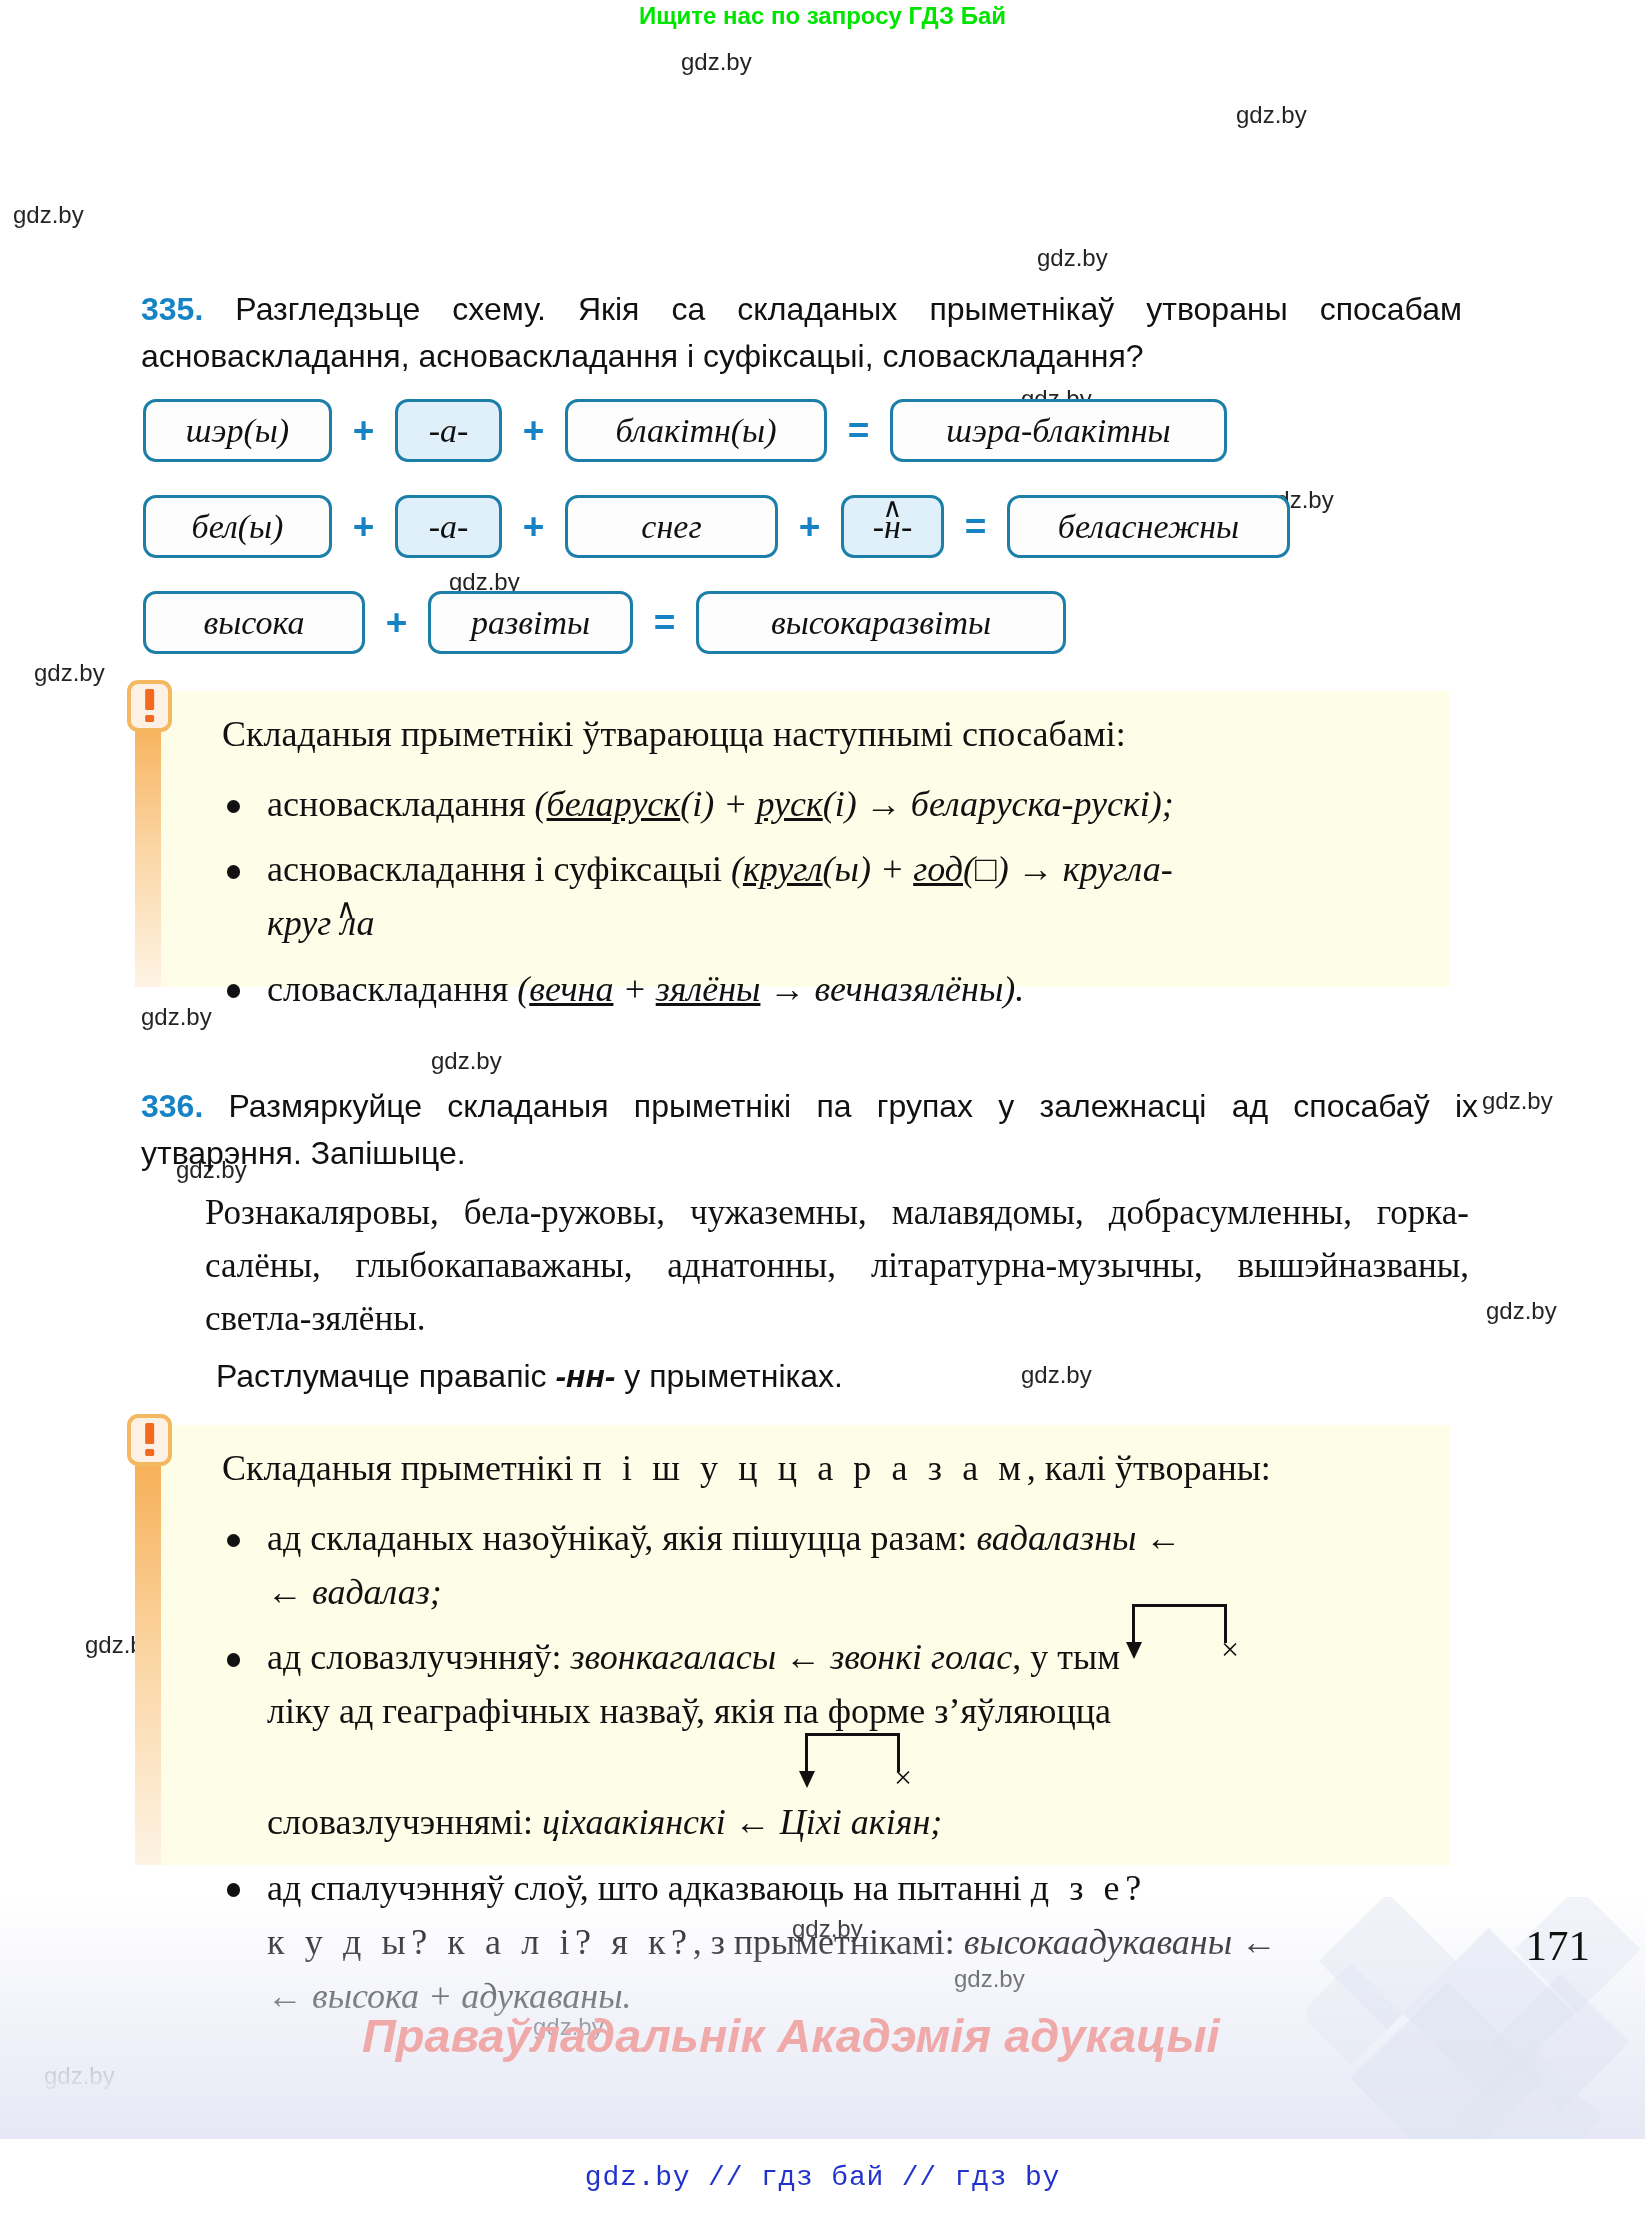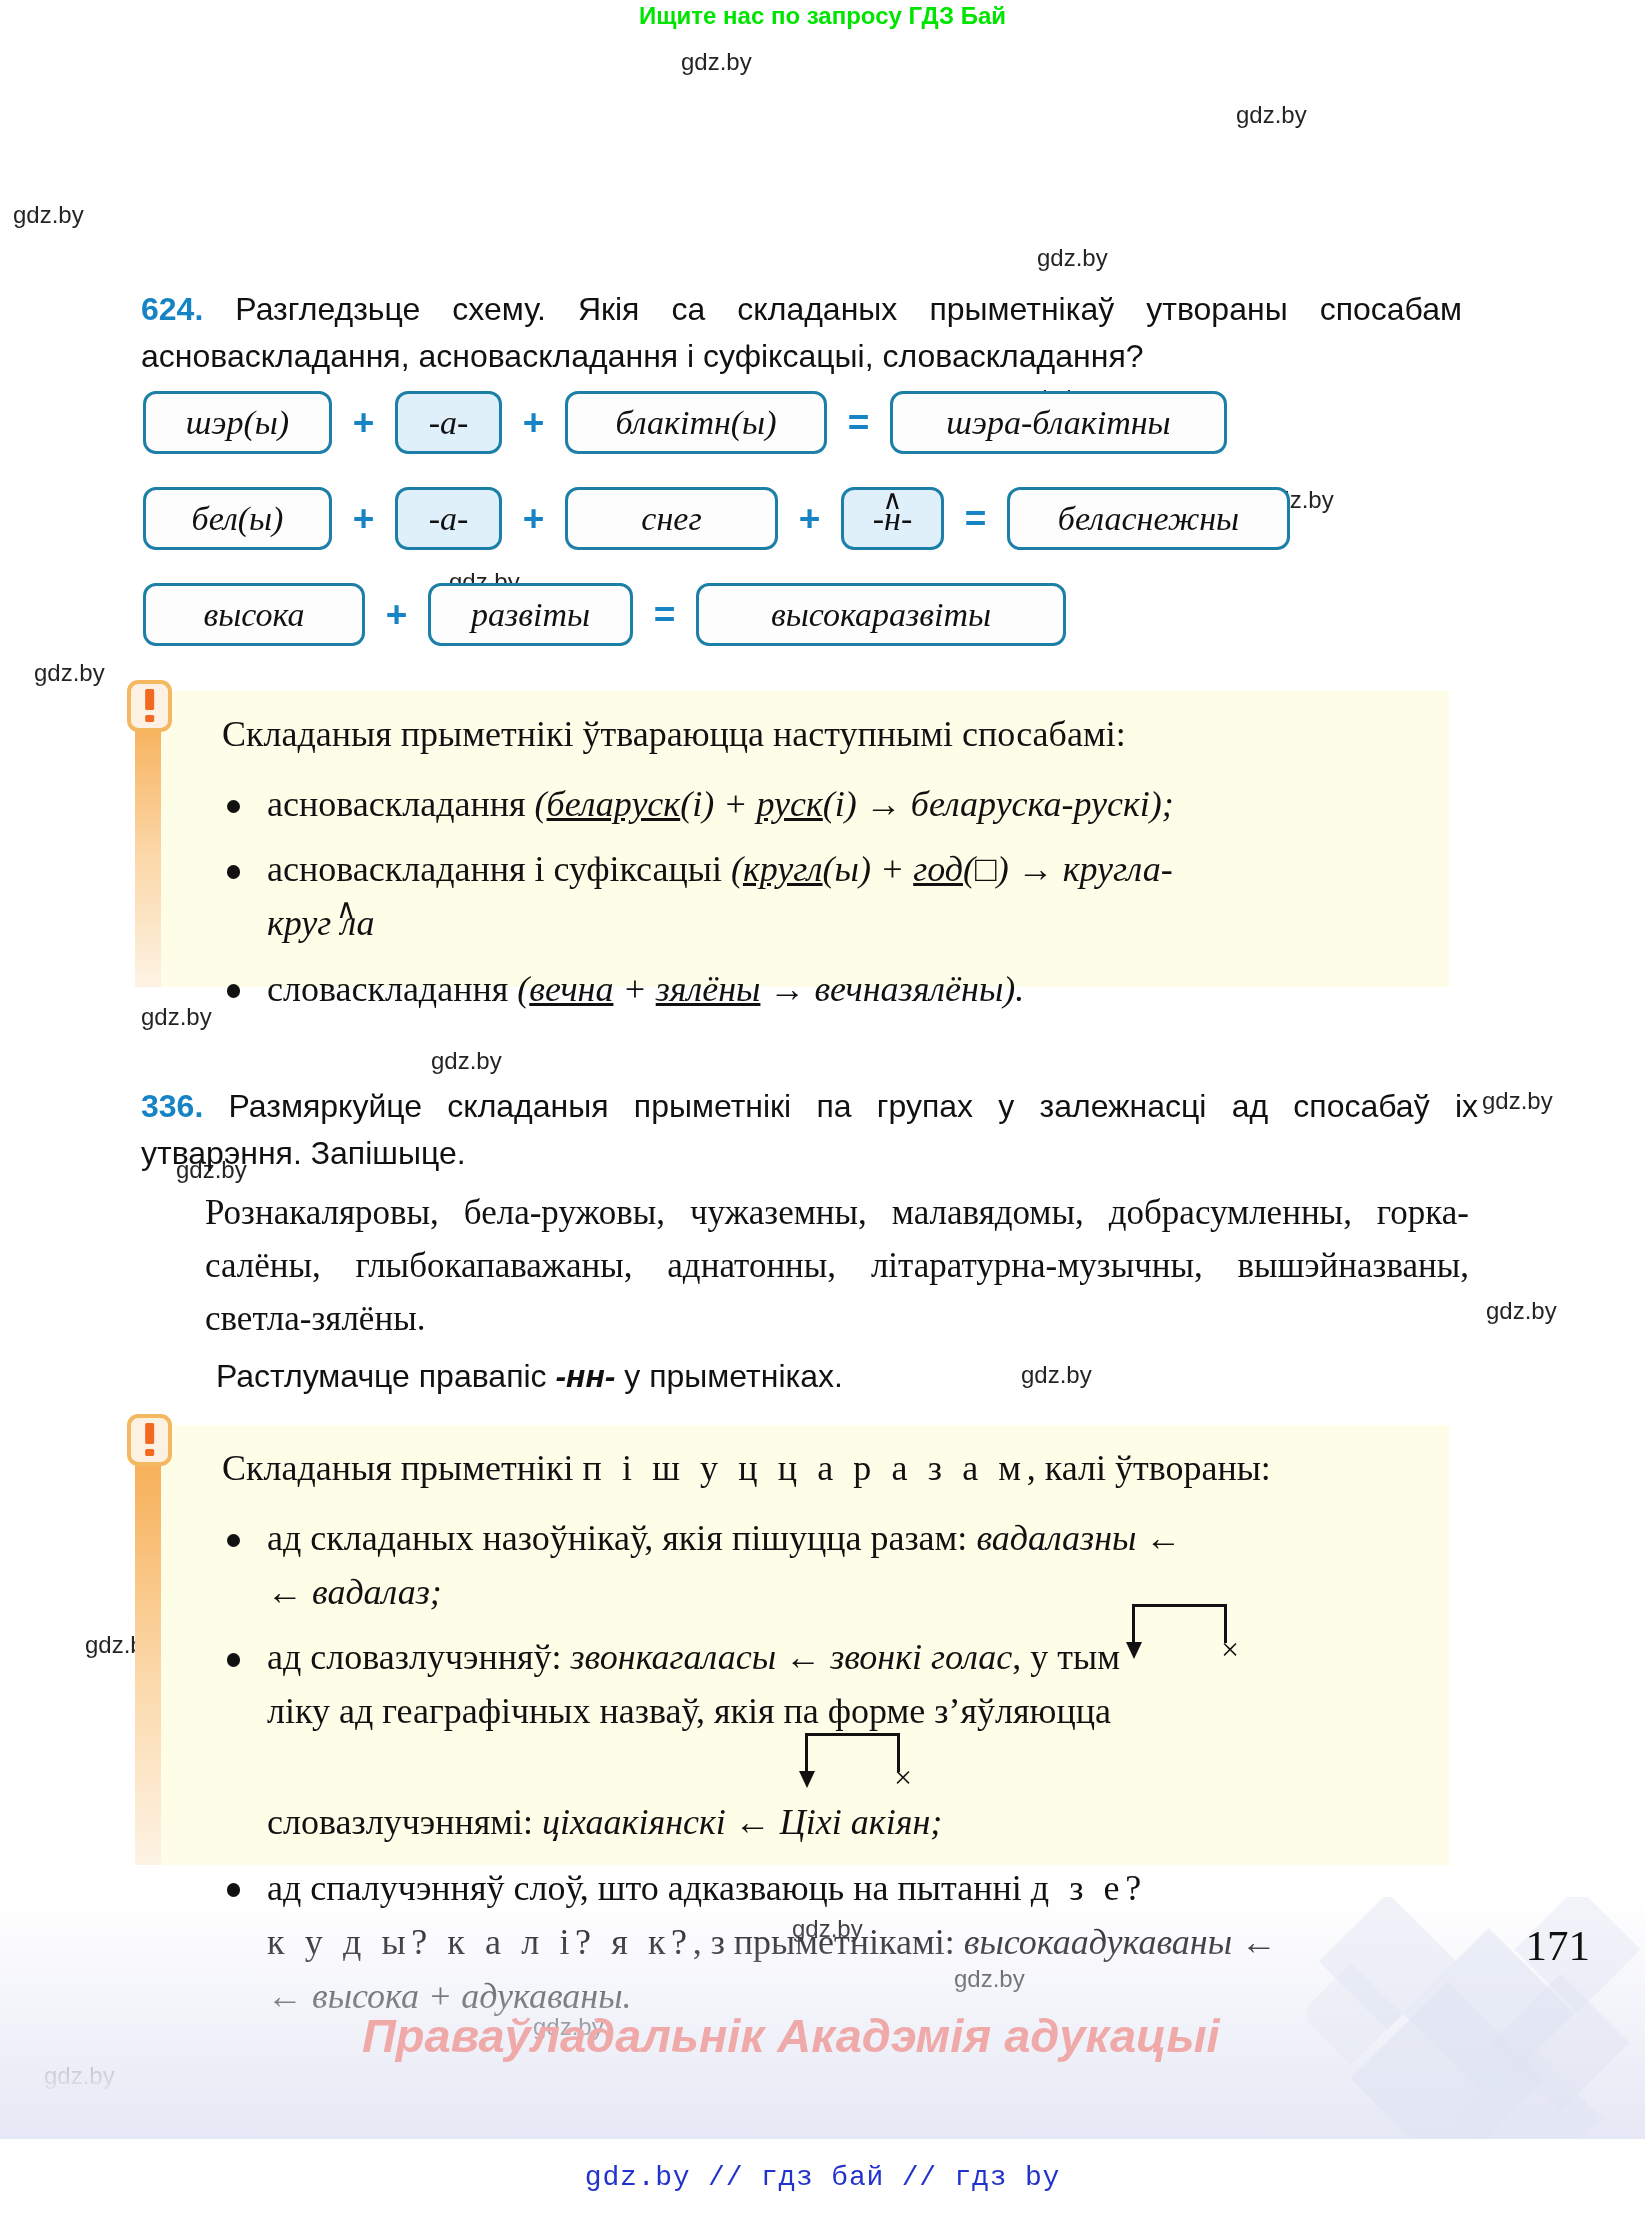--- a/index.html
+++ b/index.html
@@ -58,21 +58,21 @@
   .serif-body{
     position:absolute;
     font-family:"Liberation Serif", serif;
     font-size:35px;
     line-height:53px;
     color:#111;
     text-align:justify;
   }
 
   
-  .scheme{position:absolute;left:143px;top:388px;width:1369px;}
+  .scheme{position:absolute;left:143px;top:396px;width:1369px;}
   .row{display:flex;align-items:center;height:69px;margin-bottom:27px;}
   .cell{
     border:3.2px solid #1b7fa8;
     border-radius:13px;
     background:#fdfdfd;
     height:63px;
     display:flex;align-items:center;justify-content:center;
     font-family:"Liberation Serif", serif;
     font-style:italic;
     font-size:34px;
@@ -260,21 +260,21 @@
       <div class="wm" style="left: 1206px; top: 1786px; font-size: 24px;">gdz.by</div>
       <div class="wm" style="left: 792px; top: 1915px; font-size: 24px;">gdz.by</div>
       <div class="wm" style="left: 954px; top: 1965px; font-size: 24px;">gdz.by</div>
       <div class="wm" style="left: 533px; top: 2013px; font-size: 24px;">gdz.by</div>
       <div class="wm" style="left: 44px; top: 2062px; font-size: 24px;">gdz.by</div>
       <div class="wm" style="left: 1537px; top: 2094px; font-size: 24px;">gdz.by</div>
     </div>
 
 
   <div class="ex-block" style="left:141px;top:286px;width:1321px;">
-    <span class="ex-num">624.</span>
+    <span class="ex-num">335.</span>
     <span>Разгледзьце схему. Якія са складаных прыметнікаў утвораны спосабам асноваскладання, асноваскладання і суфіксацыі, словаскладання?</span>
   </div>
 
   <div class="scheme">
 
     <div class="row">
       <div class="cell" style="width:189px">шэр(ы)</div>
       <div class="op">+</div>
       <div class="cell tint" style="width:107px">-а-</div>
       <div class="op">+</div>

